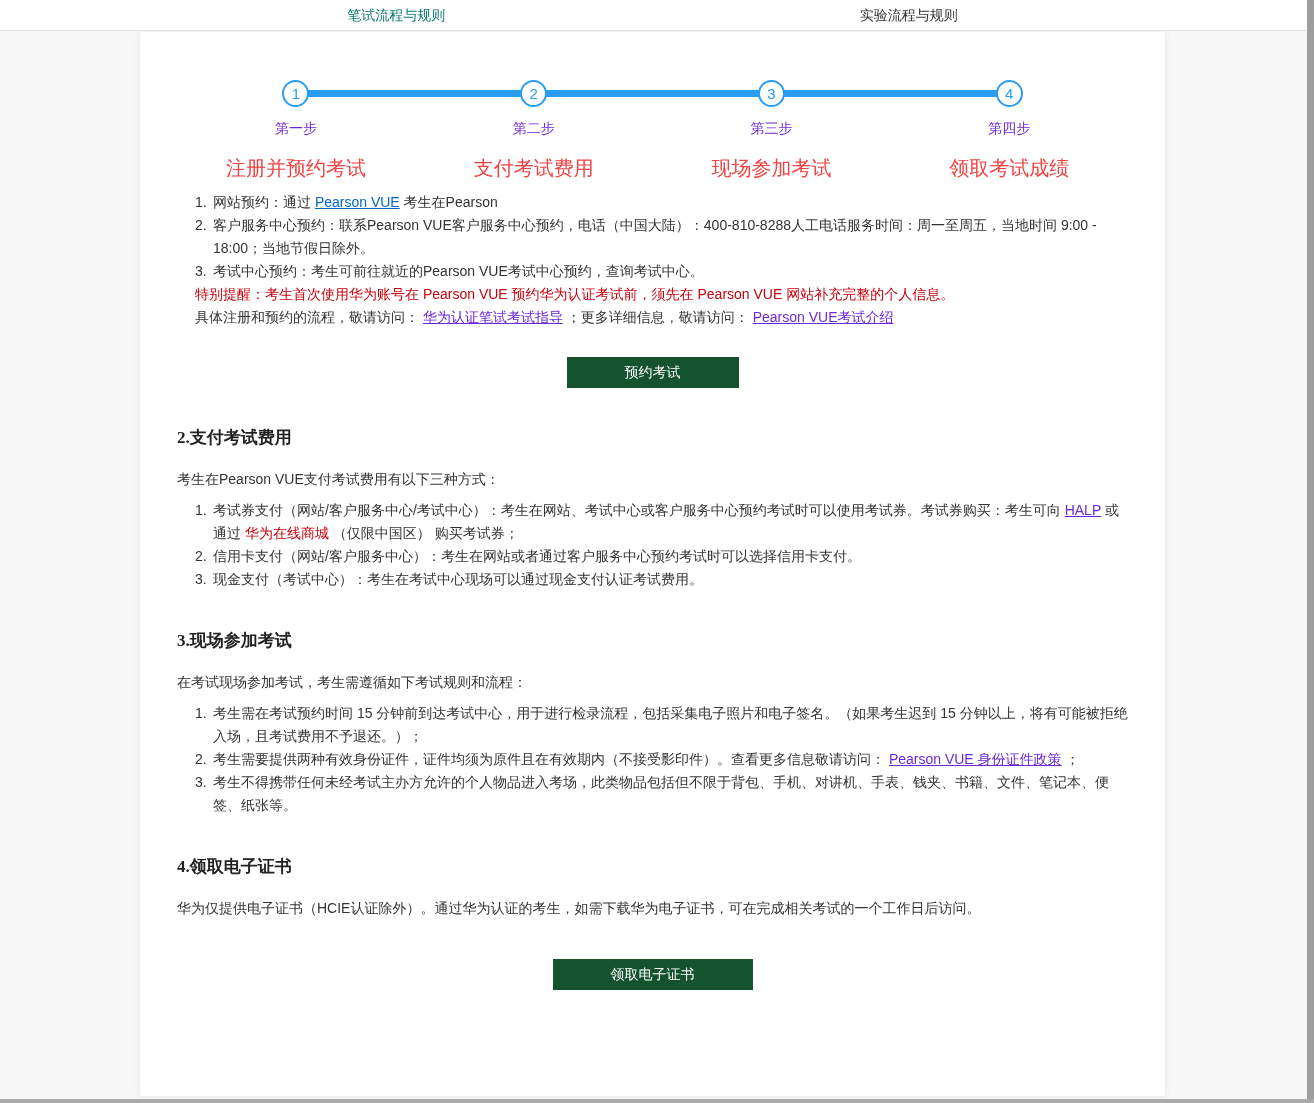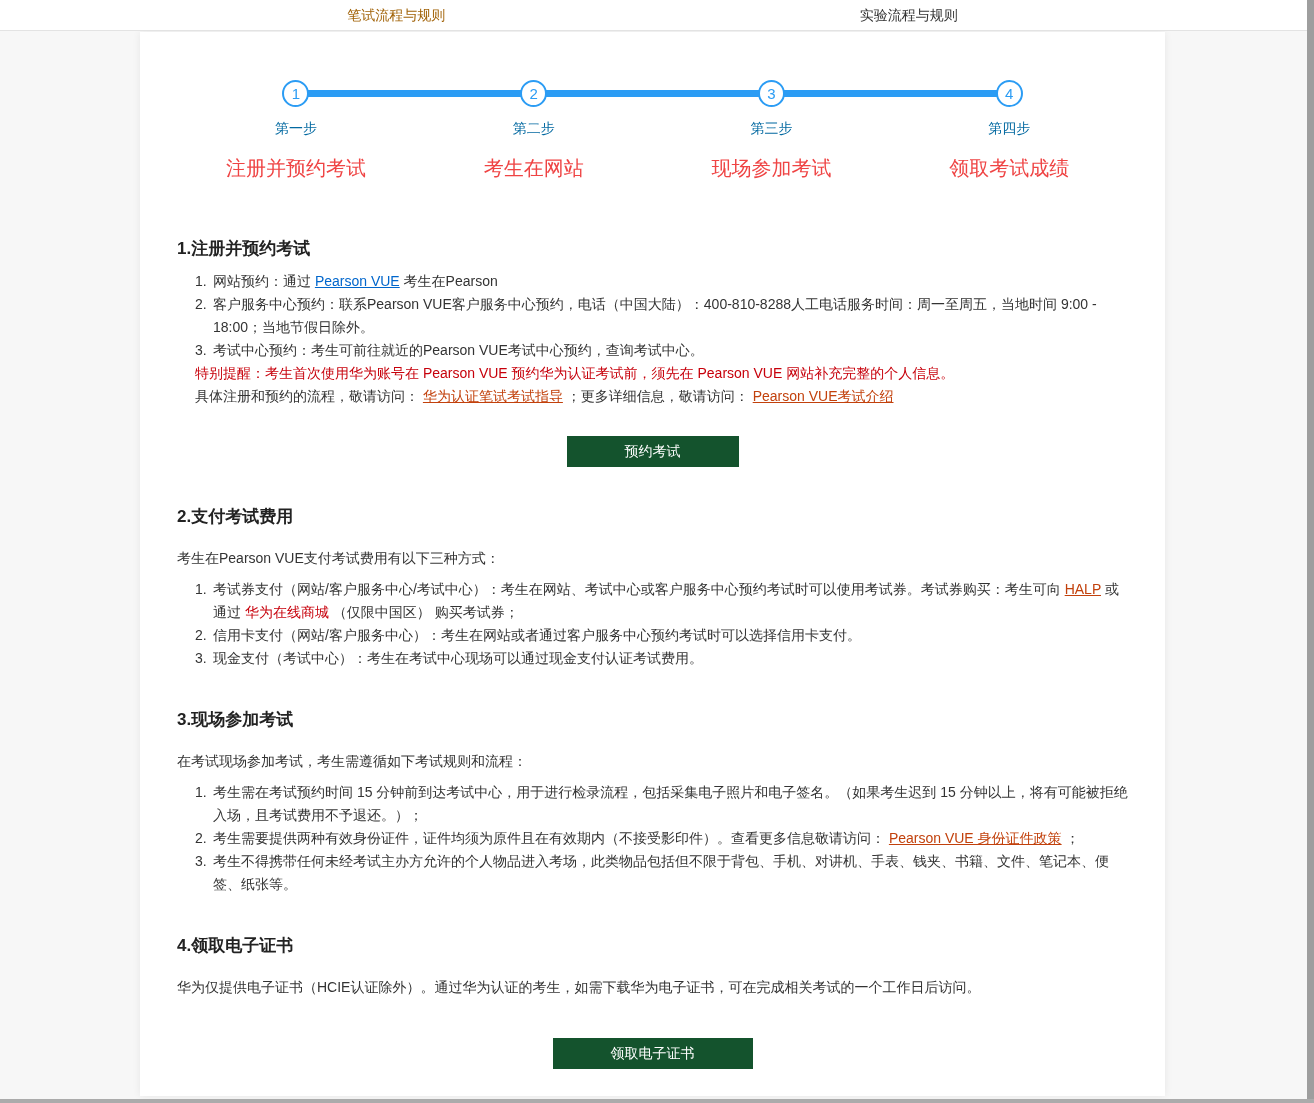--- a/index.html
+++ b/index.html
@@ -8,52 +8,52 @@
     width:1314px; height:1103px; position:relative; overflow:hidden;
     background:#f7f7f7;
     font-family:"Liberation Sans","DejaVu Sans",sans-serif;
     color:#333;
   }
   
   .topbar { position:absolute; left:0; top:0; width:1314px; height:31px;
     background:#ffffff; border-bottom:1px solid #e3e3e3; z-index:3; }
   .topbar-inner { width:1025px; margin-left:140px; display:flex; height:100%; }
   .tab { flex:1; text-align:center; line-height:30px; font-size:14px; cursor:pointer; }
-  .tab.active { color:#a16207; }
+  .tab.active { color:#0f766e; }
   .tab.inactive { color:#333; }
 
   
   .card { position:absolute; left:140px; top:32px; width:1025px; height:1064px;
     background:#ffffff; box-shadow:0 0 8px rgba(0,0,0,0.07); z-index:2;
     padding:0 37px; }
 
   
   .stepper { margin-top:48px; position:relative; }
   .step-line { position:absolute; left:12.5%; right:12.5%; top:10px; height:7px;
     background:#2b9cf4; border-radius:4px; }
   .steps { display:flex; position:relative; }
   .step { flex:1; text-align:center; }
   .step-circle { width:27px; height:27px; border-radius:50%; background:#fff;
     border:2px solid #2b9cf4; color:#2b9cf4; font-size:15px; line-height:23px;
     margin:0 auto; position:relative; z-index:1; }
-  .step-label { margin-top:13px; font-size:14px; color:#0369a1; }
+  .step-label { margin-top:13px; font-size:14px; color:#6d28d9; }
   .step-title { margin-top:17px; font-size:20px; color:#ef4444; }
 
   
   .sec-heading { font-size:17px; font-weight:bold; color:#222; margin-top:55px; line-height:24px; }
-  .sec-heading.tight { margin-top:38px; }
+  .sec-heading.tight { margin-top:38px;font-family:Liberation Serif, serif; }
   .sec-intro { margin-top:18px; font-size:14px; line-height:22px; }
   .olist { margin-top:9px; }
   .li { display:flex; font-size:14px; line-height:23px; padding-left:18px; }
   .li .num { flex:none; width:18px; }
   .li .itxt { flex:1; }
   .plainline { font-size:14px; line-height:23px; padding-left:18px; }
   .red { color:#c7000b; }
   .blink { color:#0066cc; text-decoration:underline; cursor:pointer; }
-  .rlink { color:#c2410c; text-decoration:underline; cursor:pointer; }
+  .rlink { color:#6d28d9; text-decoration:underline; cursor:pointer; }
   .rplain { color:#c7000b; text-decoration:none; cursor:pointer; }
 
   .btn-row { text-align:center; }
   .btn { display:inline-block; background:#14532d; color:#fff; font-size:14px;
     border:none; cursor:pointer; line-height:31px; height:31px; padding:0; }
   .btn-book { width:172px; margin-top:28px; }
   .btn-cert { width:200px; margin-top:40px; }
 
   
   .vscroll { position:absolute; right:0; top:0; width:7px; height:1103px;
@@ -77,36 +77,35 @@
     <div class="step-line"></div>
     <div class="steps">
       <div class="step">
         <div class="step-circle">1</div>
         <div class="step-label">第一步</div>
         <div class="step-title">注册并预约考试</div>
       </div>
       <div class="step">
         <div class="step-circle">2</div>
         <div class="step-label">第二步</div>
-        <div class="step-title">考生在网站</div>
+        <div class="step-title">支付考试费用</div>
       </div>
       <div class="step">
         <div class="step-circle">3</div>
         <div class="step-label">第三步</div>
         <div class="step-title">现场参加考试</div>
       </div>
       <div class="step">
         <div class="step-circle">4</div>
         <div class="step-label">第四步</div>
         <div class="step-title">领取考试成绩</div>
       </div>
     </div>
   </div>
 
-  <div class="sec-heading">1.注册并预约考试</div>
   <div class="olist">
     <div class="li">
       <span class="num">1.</span>
       <span class="itxt"><span>网站预约：通过 </span><a class="blink">Pearson VUE</a><span> 考生在Pearson</span></span>
     </div>
     <div class="li">
       <span class="num">2.</span>
       <span class="itxt">客户服务中心预约：联系Pearson VUE客户服务中心预约，电话（中国大陆）：400-810-8288人工电话服务时间：周一至周五，当地时间 9:00 - 18:00；当地节假日除外。</span>
     </div>
     <div class="li">

